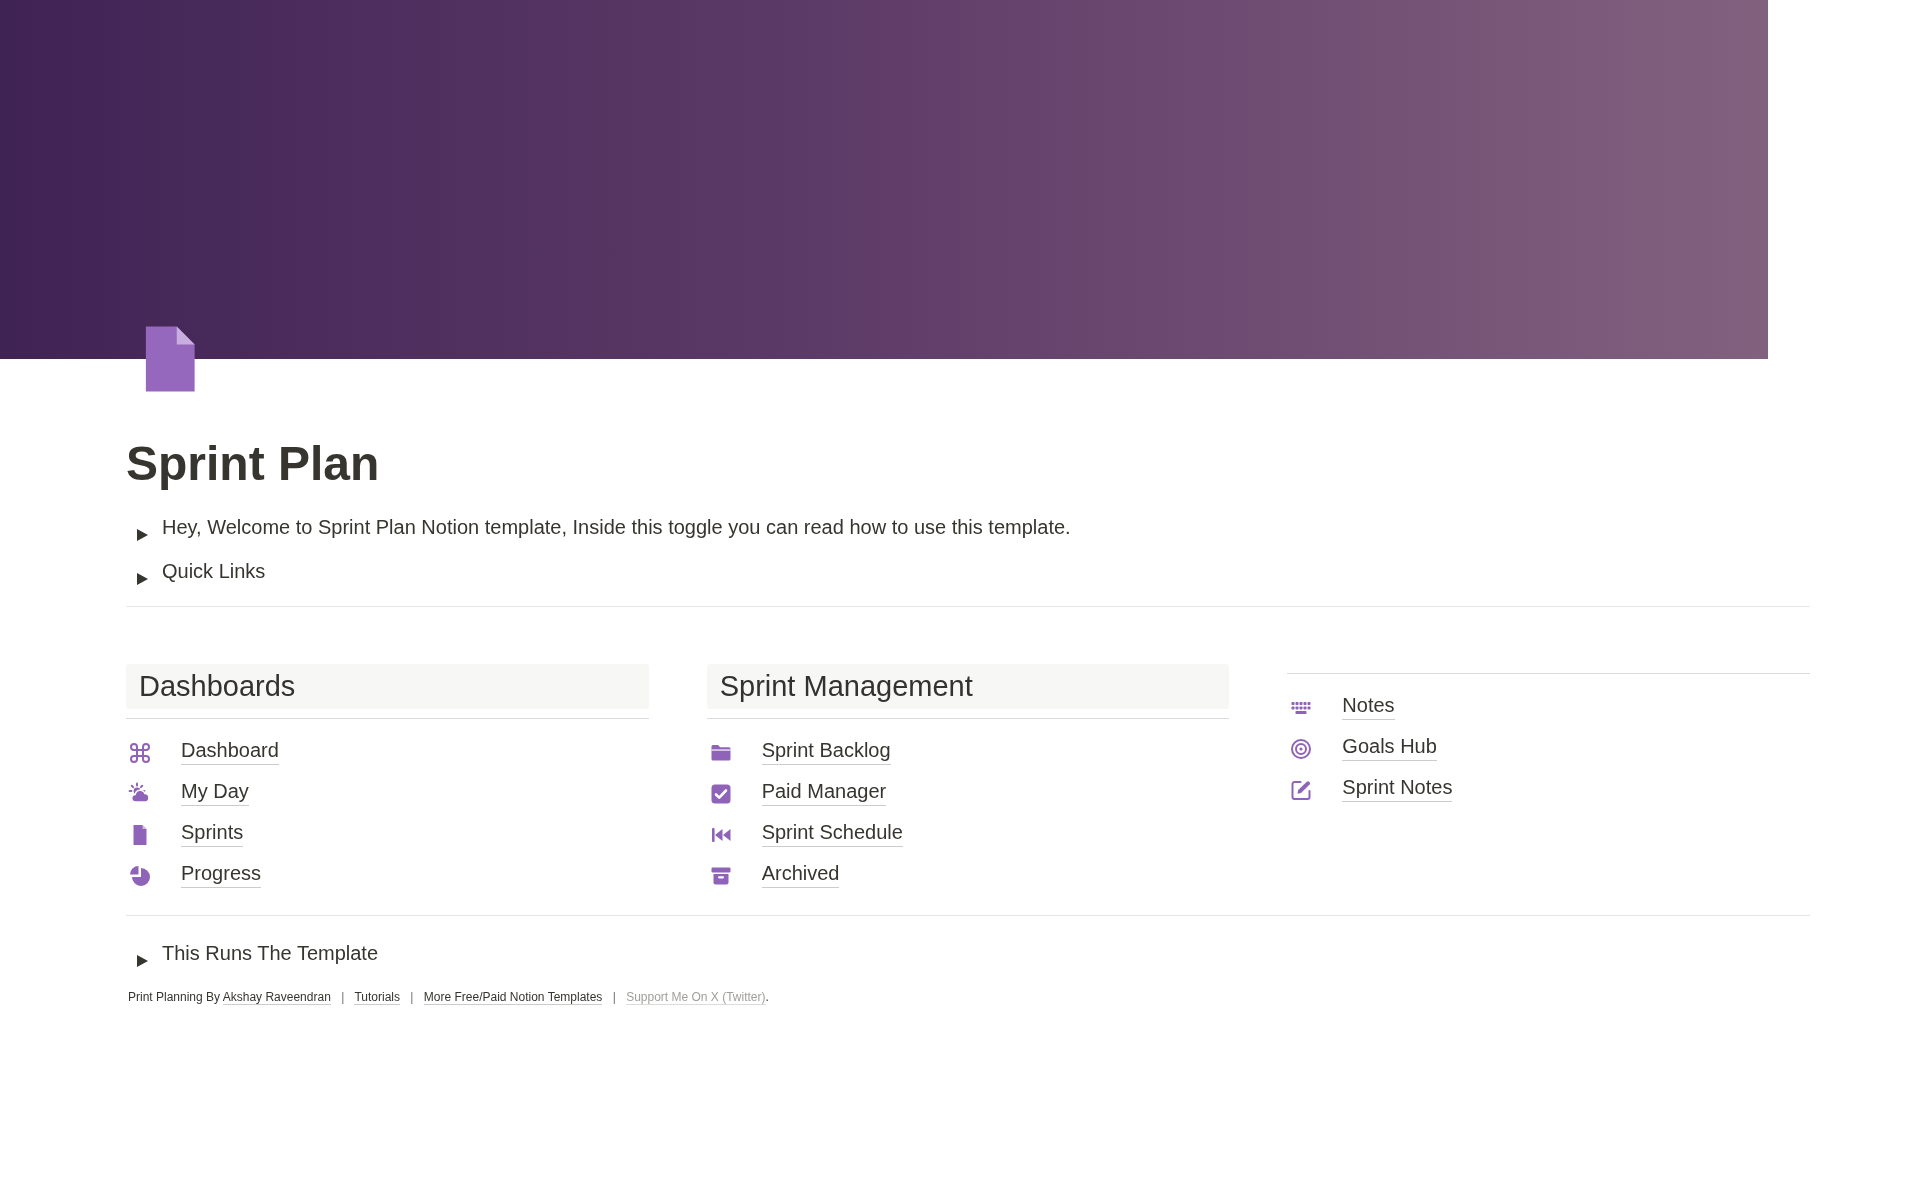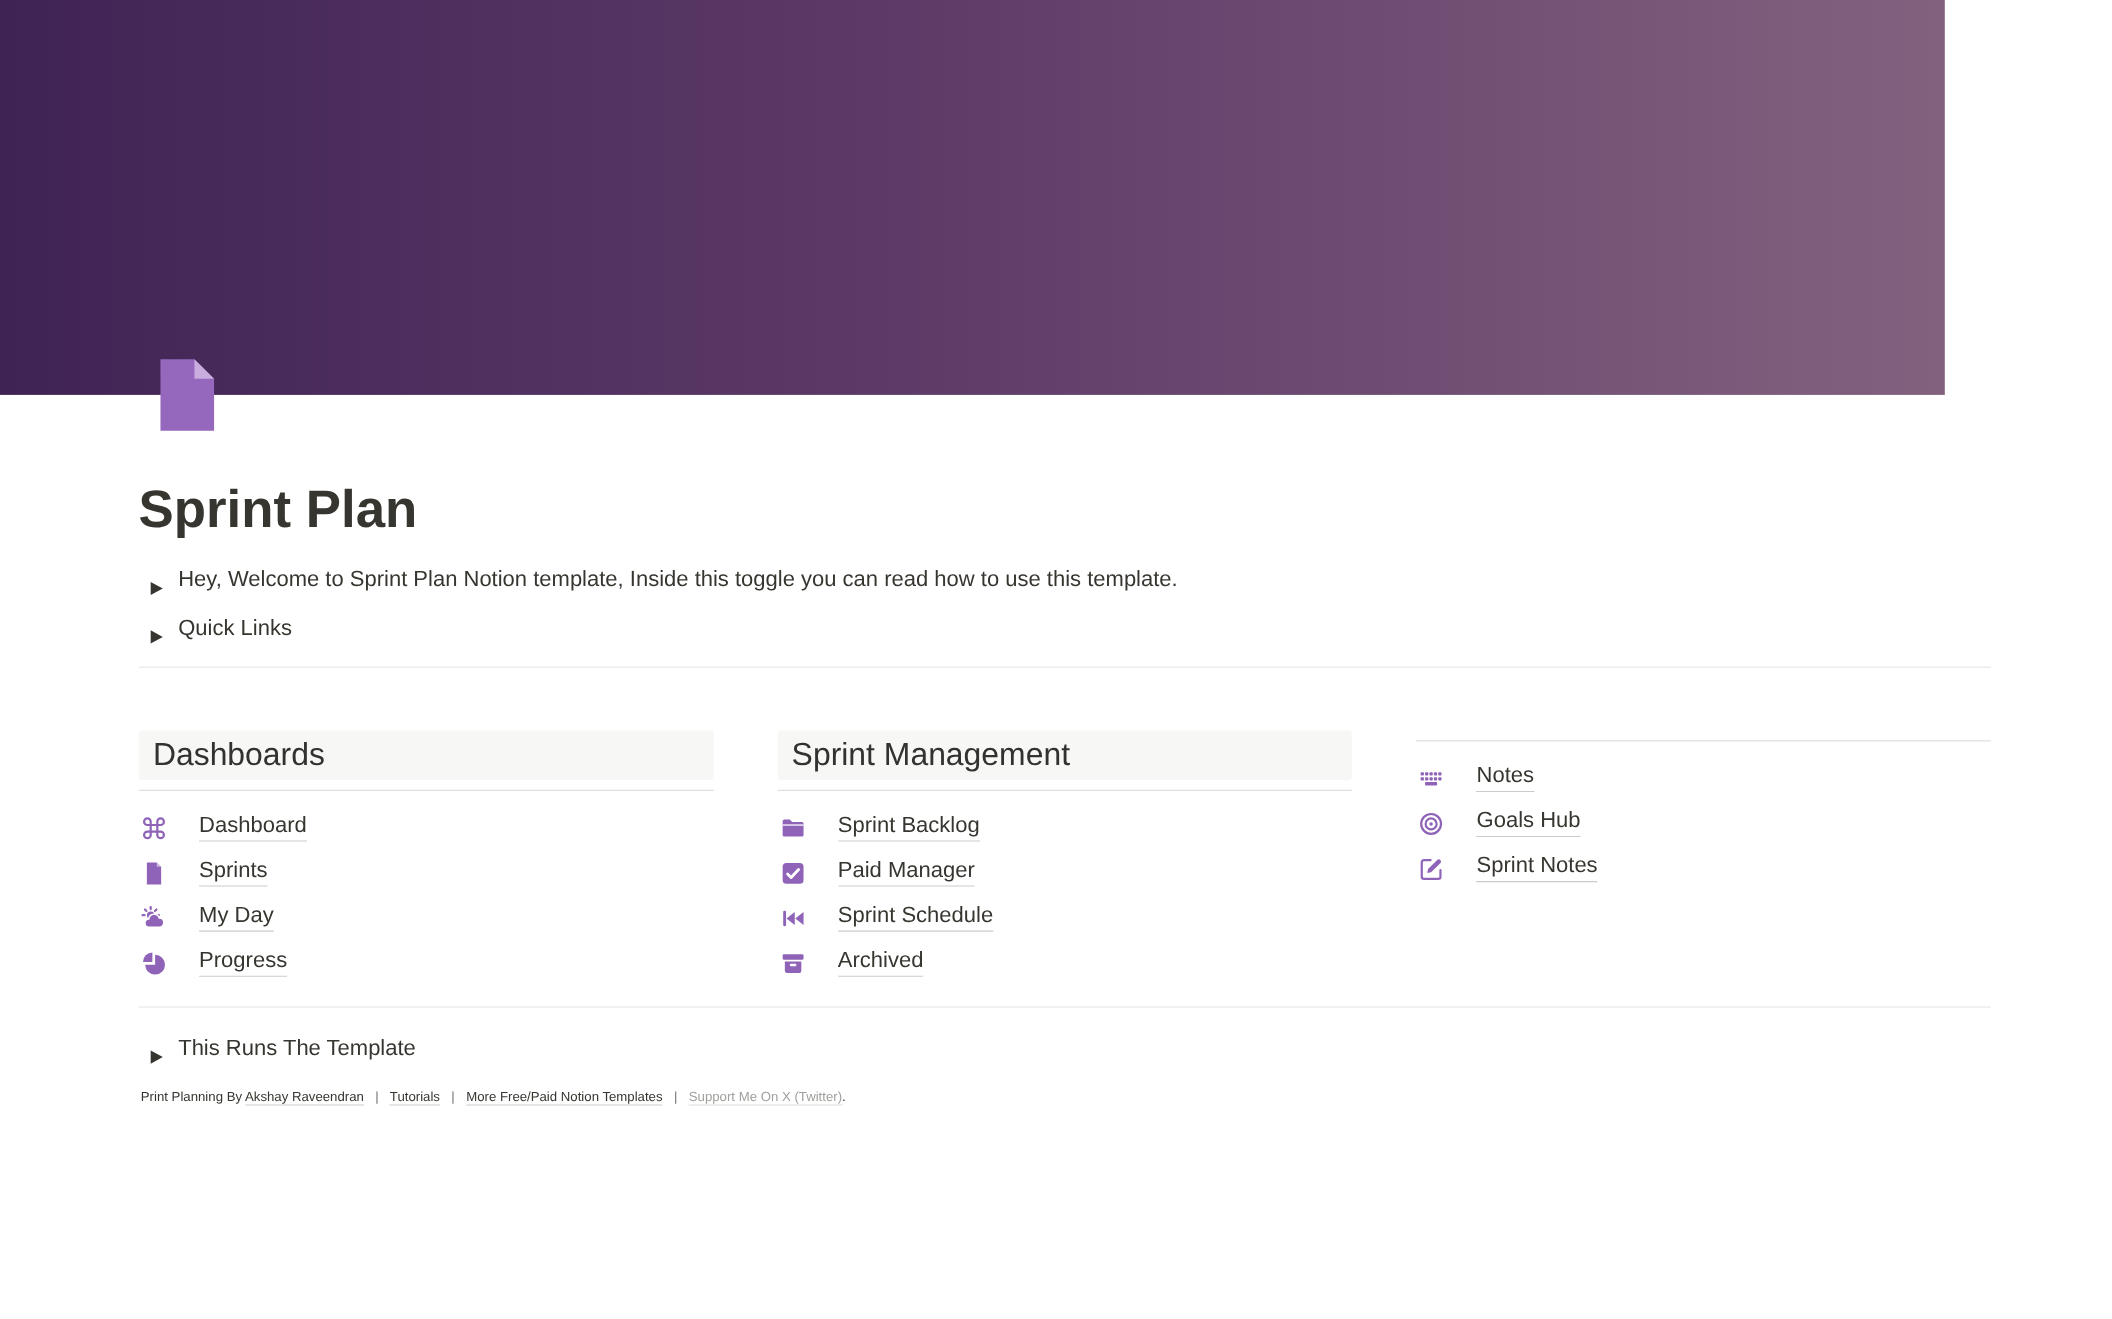--- a/index.html
+++ b/index.html
@@ -114,42 +114,42 @@
               <svg viewBox="0 0 24 24" fill="none" stroke="currentColor" stroke-width="2" stroke-linecap="round" stroke-linejoin="round">
                   <path d="M15 6v12a3 3 0 1 0 3-3H6a3 3 0 1 0 3 3V6a3 3 0 1 0-3 3h12a3 3 0 1 0-3-3"></path>
                 </svg>
             </span>
             <span class="item-label">Dashboard</span>
           </div>
 
           <div class="item">
             <span class="item-icon">
               <svg viewBox="0 0 24 24" fill="currentColor">
-                  <path d="M5.5 2h9l4 4v16h-13z"></path>
-                  <path d="M14.5 2l4 4h-4z" fill="#ffffff" opacity="0.55"></path>
-                </svg>
-            </span>
-            <span class="item-label">Sprints</span>
-          </div>
-
-          <div class="item">
-            <span class="item-icon">
-              <svg viewBox="0 0 24 24" fill="currentColor">
                 <g stroke="currentColor" stroke-width="2" stroke-linecap="round">
                   <line x1="9" y1="1.6" x2="9" y2="3.4"></line>
                   <line x1="3.8" y1="3.8" x2="5.1" y2="5.1"></line>
                   <line x1="1.6" y1="9" x2="3.4" y2="9"></line>
                   <line x1="14.2" y1="3.8" x2="12.9" y2="5.1"></line>
                   <line x1="16.4" y1="9" x2="14.6" y2="9"></line>
                 </g>
                 <circle cx="9" cy="9" r="3.4"></circle>
                 <path d="M7.5 20a3.8 3.8 0 0 1-.3-7.59 5 5 0 0 1 9.66-.91A4 4 0 0 1 16.5 20Z" stroke="#ffffff" stroke-width="1.5"></path>
               </svg>
             </span>
             <span class="item-label">My Day</span>
+          </div>
+
+          <div class="item">
+            <span class="item-icon">
+              <svg viewBox="0 0 24 24" fill="currentColor">
+                  <path d="M5.5 2h9l4 4v16h-13z"></path>
+                  <path d="M14.5 2l4 4h-4z" fill="#ffffff" opacity="0.55"></path>
+                </svg>
+            </span>
+            <span class="item-label">Sprints</span>
           </div>
 
           <div class="item">
             <span class="item-icon">
               <svg viewBox="0 0 24 24" fill="currentColor">
                   <path d="M13 13 L13 4 A9 9 0 1 1 4 13 Z"></path>
                   <path d="M10.5 10.5 L10.5 2 A8.5 8.5 0 0 0 2 10.5 Z"></path>
                 </svg>
             </span>
             <span class="item-label">Progress</span>

